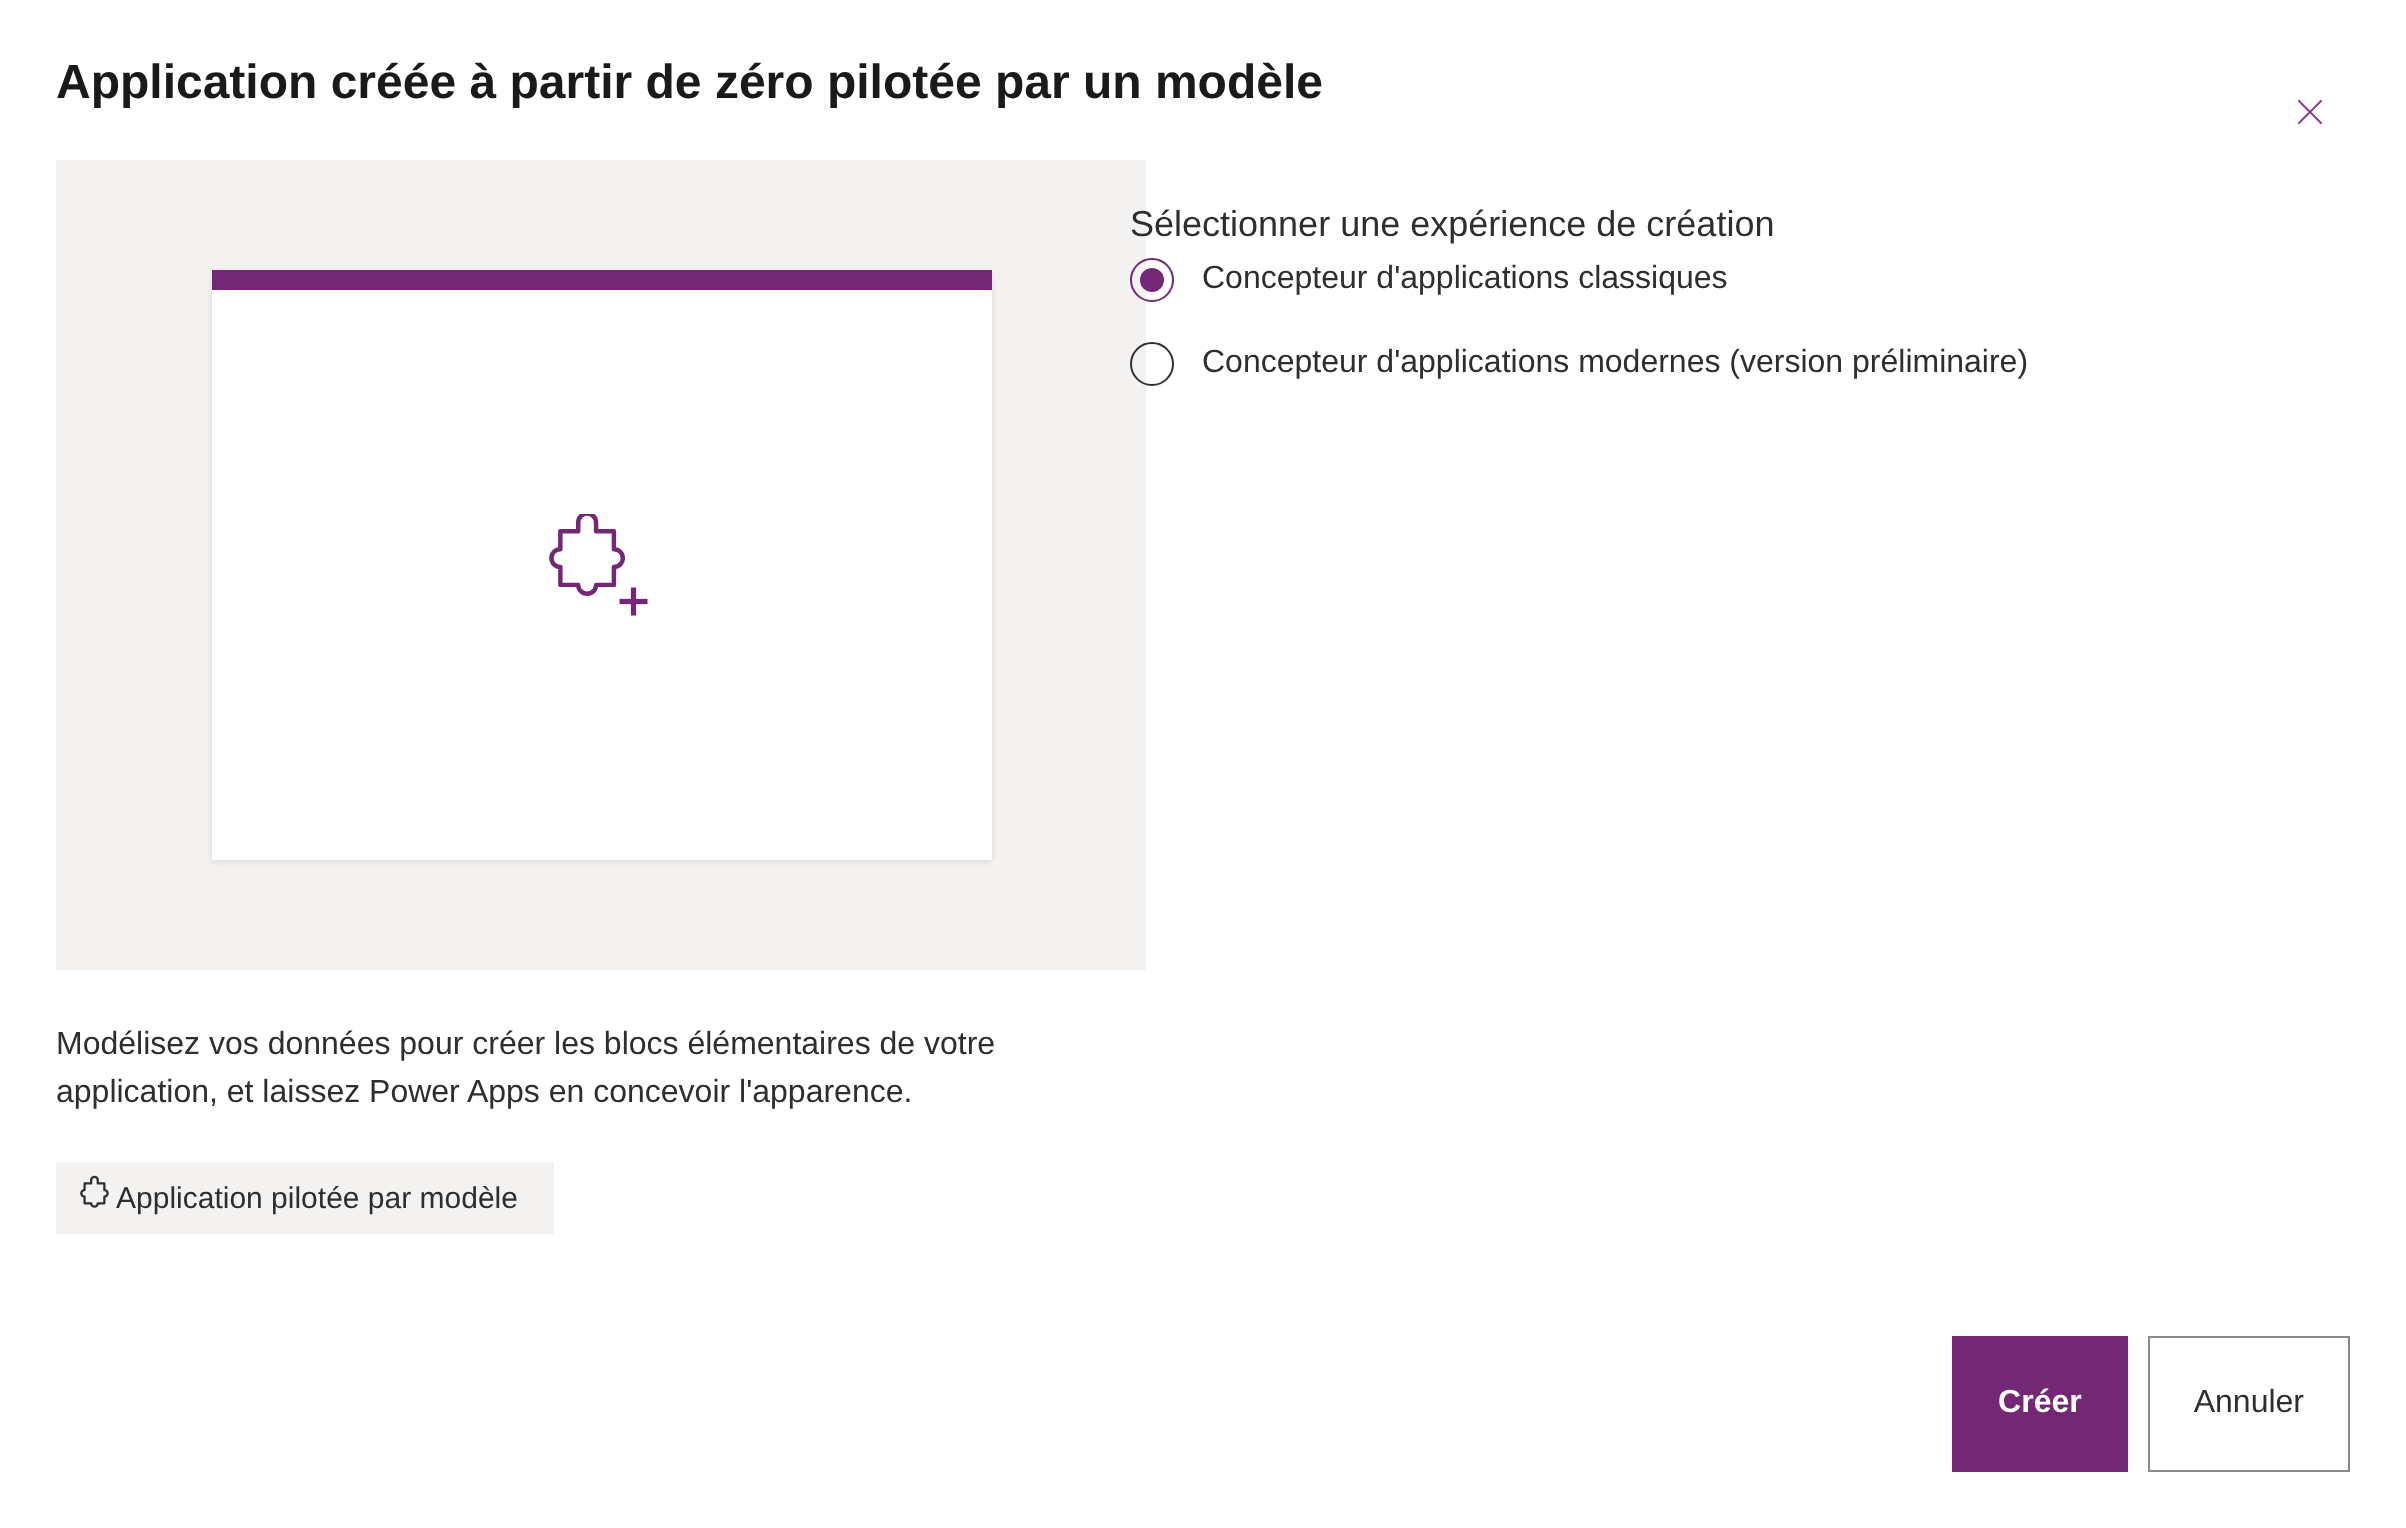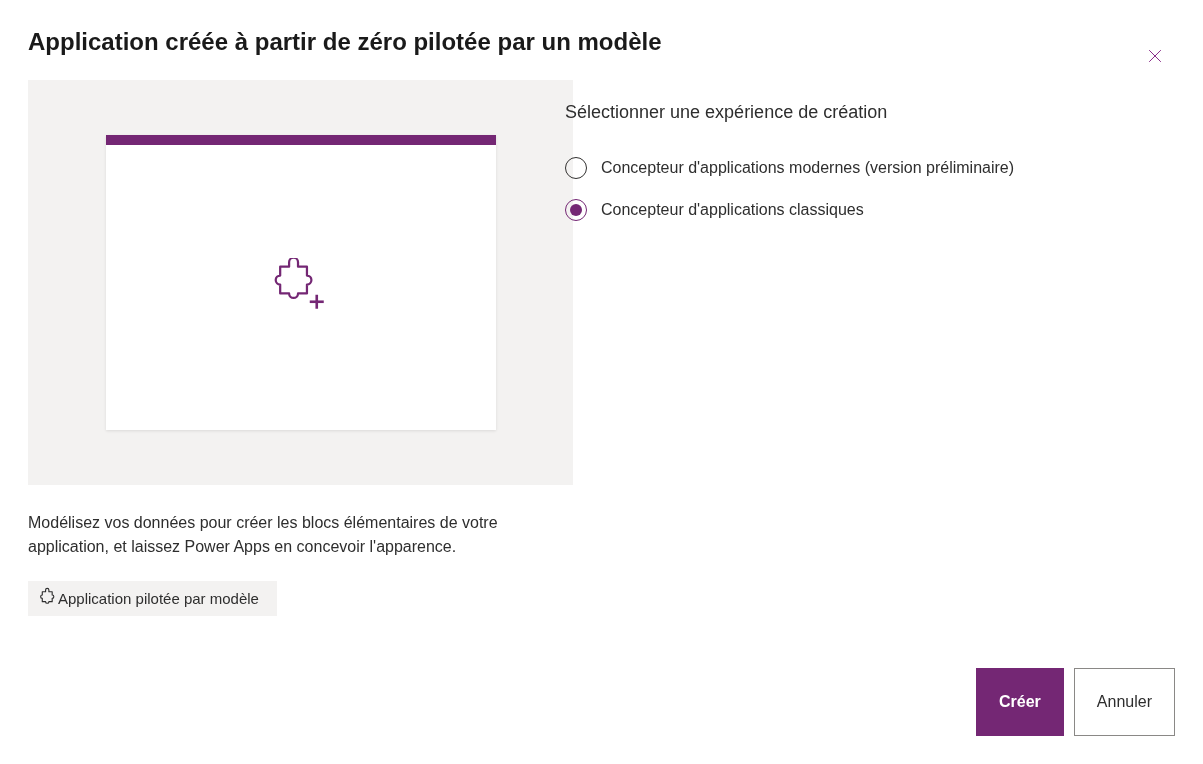--- a/index.html
+++ b/index.html
@@ -103,21 +103,21 @@
       height: 20px;
       color: #2e2e2e;
     }
     .right-col {
       padding-top: 22px;
     }
     .section-heading {
       font-size: 18px;
       font-weight: 400;
       color: #2e2e2e;
-      margin-bottom: 34px;
+      margin-bottom: 6px;
     }
     .radio-option {
       display: flex;
       align-items: center;
       gap: 14px;
       margin-bottom: 20px;
       cursor: pointer;
     }
     .radio-circle {
       width: 22px;
@@ -210,31 +210,31 @@
         </svg>
       </span>
       <span>Application pilotée par modèle</span>
     </div>
   </div>
 
   <div class="right-col">
     <h2 class="section-heading">Sélectionner une expérience de création</h2>
 
     <div class="radio-option">
+      <span class="radio-circle selected">
+        <span class="radio-dot"></span>
+      </span>
+      <span class="radio-label">Concepteur d'applications classiques</span>
+    </div>
+
+    <div class="radio-option">
       <span class="radio-circle">
         
       </span>
       <span class="radio-label">Concepteur d'applications modernes (version préliminaire)</span>
     </div>
-
-    <div class="radio-option">
-      <span class="radio-circle selected">
-        <span class="radio-dot"></span>
-      </span>
-      <span class="radio-label">Concepteur d'applications classiques</span>
-    </div>
   </div>
 </div>
 
 <div class="footer">
   <button class="btn btn-primary">Créer</button>
   <button class="btn">Annuler</button>
 </div>
 
 </body></html>

